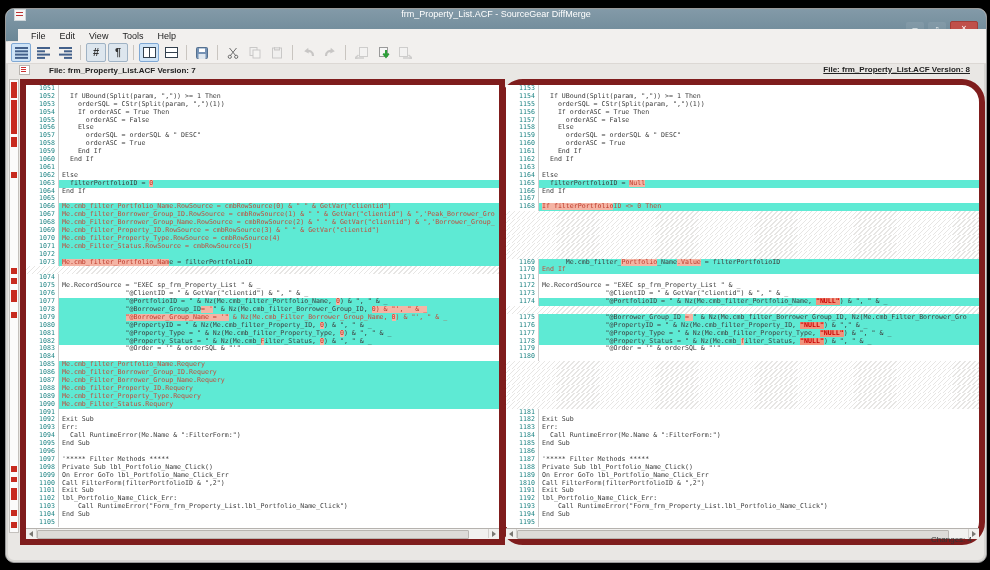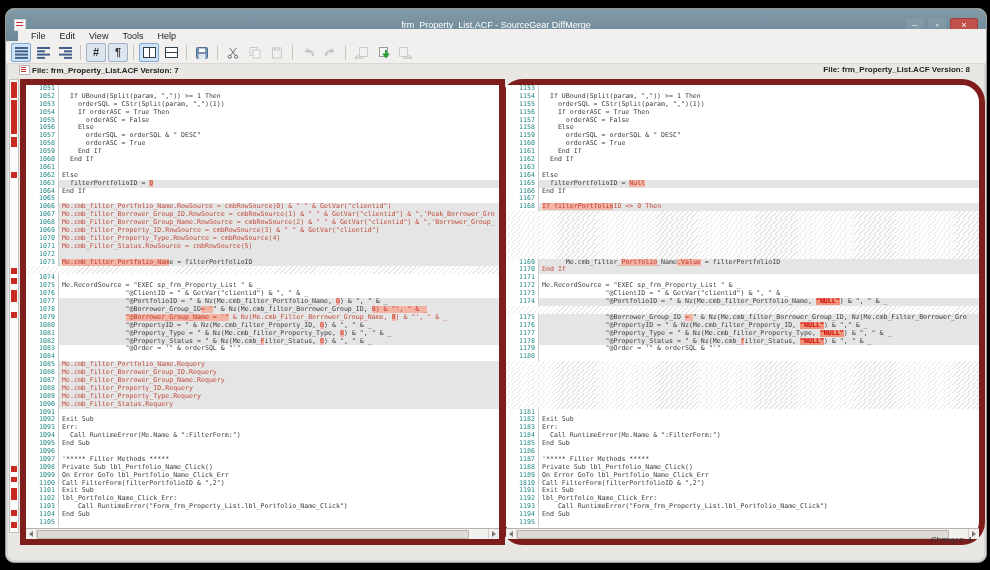--- a/index.html
+++ b/index.html
@@ -1,21 +1,21 @@
 <!DOCTYPE html>
 <html><head>
 <meta charset="utf-8">
 <style>
   html,body{margin:0;padding:0;background:#000;width:990px;height:570px;overflow:hidden;
     font-family:"Liberation Sans",sans-serif;}
   .window{position:absolute;left:5px;top:8px;width:980px;height:553px;background:#e9e7e4;
     border-radius:9px;overflow:hidden;border:1px solid #9a9a9a;box-shadow:0 0 0 2px #d8d6d3 inset;}
   
   .titlebar{position:absolute;left:0;top:0;right:0;height:32px;
-    background:linear-gradient(#839aa8,#6b8796);display:flex;align-items:center;}
+    background:linear-gradient(#839aa8,#6b8796);display:flex;flex-direction:column;}
   .app-icon{width:10px;height:10px;margin-left:8px;background:#f5f5f5;border:1px solid #cdd6db;
     position:relative;}
   .app-icon:after{content:"";position:absolute;left:1px;top:2px;width:7px;height:1px;background:#b33;box-shadow:0 3px 0 #b33;}
   .title-text{position:absolute;left:0;right:0;text-align:center;color:#fff;font-size:9px;}
   .winbtns{margin-left:auto;display:flex;align-items:center;gap:4px;margin-right:8px;}
   .winbtn{width:18px;height:12px;border-radius:2px;display:flex;align-items:center;justify-content:center;
     font-size:9px;color:#eef3f5;line-height:1;}
   .winbtn.min,.winbtn.max{background:rgba(255,255,255,.08);}
   .winbtn.close{background:#c0504a;border:1px solid #a33d38;color:#fff;width:26px;}
   
@@ -27,39 +27,39 @@
     display:flex;align-items:center;padding-left:4px;border-bottom:1px solid #dcd8d4;}
   .tbtn{width:18px;height:17px;margin:0 1px;display:flex;align-items:center;justify-content:center;
     border:1px solid transparent;border-radius:2px;}
   .tbtn.sel{background:#cfe4f7;border-color:#7fa8d4;}
   .tbtn.press{background:#dde6ee;border-color:#9fb2c4;}
   .tbtn.dis{opacity:.4;}
   .tsep{width:1px;height:15px;background:#c9c5c0;margin:0 4px;}
   .glyph{font-size:11px;font-weight:bold;color:#333;line-height:1;}
   
   .headerrow{position:absolute;left:0;top:54px;right:0;height:15px;font-size:8px;font-weight:bold;color:#222;}
-  .fh-left{position:absolute;left:13px;top:2px;display:flex;align-items:center;gap:2px;}
-  .fh-right{position:absolute;right:16px;top:2px;}
+  .fh-left{position:absolute;left:13px;top:2px;display:flex;align-items:center;gap:19px;}
+  .fh-right{position:absolute;right:16px;top:2px;text-decoration:underline;}
   .doc-icon{width:9px;height:8px;background:#fff;border:1px solid #b9b5b0;position:relative;}
   .doc-icon:after{content:"";position:absolute;left:1px;top:1px;width:5px;height:1px;background:#c33;
     box-shadow:0 2px 0 #c33,0 4px 0 #c33;}
   
   .overview{position:absolute;left:3px;top:70px;width:8px;height:452px;background:#fbfbfb;
     border:1px solid #c4c1bd;}
   .overview .mark{position:absolute;left:1px;right:1px;background:#c72b20;}
   
   .panel{position:absolute;top:70px;width:473px;height:454px;background:#fff;border:6px solid #7f1d1d;}
   .panel.left{left:14px;} .panel.right{left:494px;border-radius:23px;}
   .code-rows{position:absolute;left:0;top:0;right:0;bottom:10px;overflow:hidden;}
   .crow{height:7.9px;display:flex;white-space:pre;font-family:"DejaVu Sans Mono",monospace;
     font-size:6.6px;line-height:7.9px;}
   .crow .ln{width:29px;flex:0 0 29px;text-align:right;padding-right:3px;color:#1f8585;
     border-right:1px solid #cfcccc;background:#fff;}
   .crow .ct{flex:1;overflow:hidden;color:#3c3c3c;padding-left:3px;}
-  .crow.chg .ct{background:#e5e5e5;}
+  .crow.chg .ct{background:#5eead4;}
   .crow.hatch{background:repeating-linear-gradient(135deg,#ffffff 0 2.5px,#e7e6e4 2.5px 3.5px);}
   .ih{background:#f4b4a4;color:#bf3a2b;}
   .ihb{background:#f0927c;color:#cc0000;font-weight:bold;}
   .dl{color:#c24c3c;}
   
   .hscroll{position:absolute;left:0;right:0;bottom:0;height:10px;background:#f2f1ef;border-top:1px solid #b5b2ae;}
   .hs-arrow{position:absolute;top:0;width:10px;height:9px;display:flex;align-items:center;justify-content:center;}
   .hs-arrow.l{left:0;border-right:1px solid #d4d1cd;} .hs-arrow.r{right:0;border-left:1px solid #d4d1cd;}
   .tri-l{width:0;height:0;border-style:solid;border-width:3px 4px 3px 0;border-color:transparent #7a7772 transparent transparent;}
   .tri-r{width:0;height:0;border-style:solid;border-width:3px 0 3px 4px;border-color:transparent transparent transparent #7a7772;}

